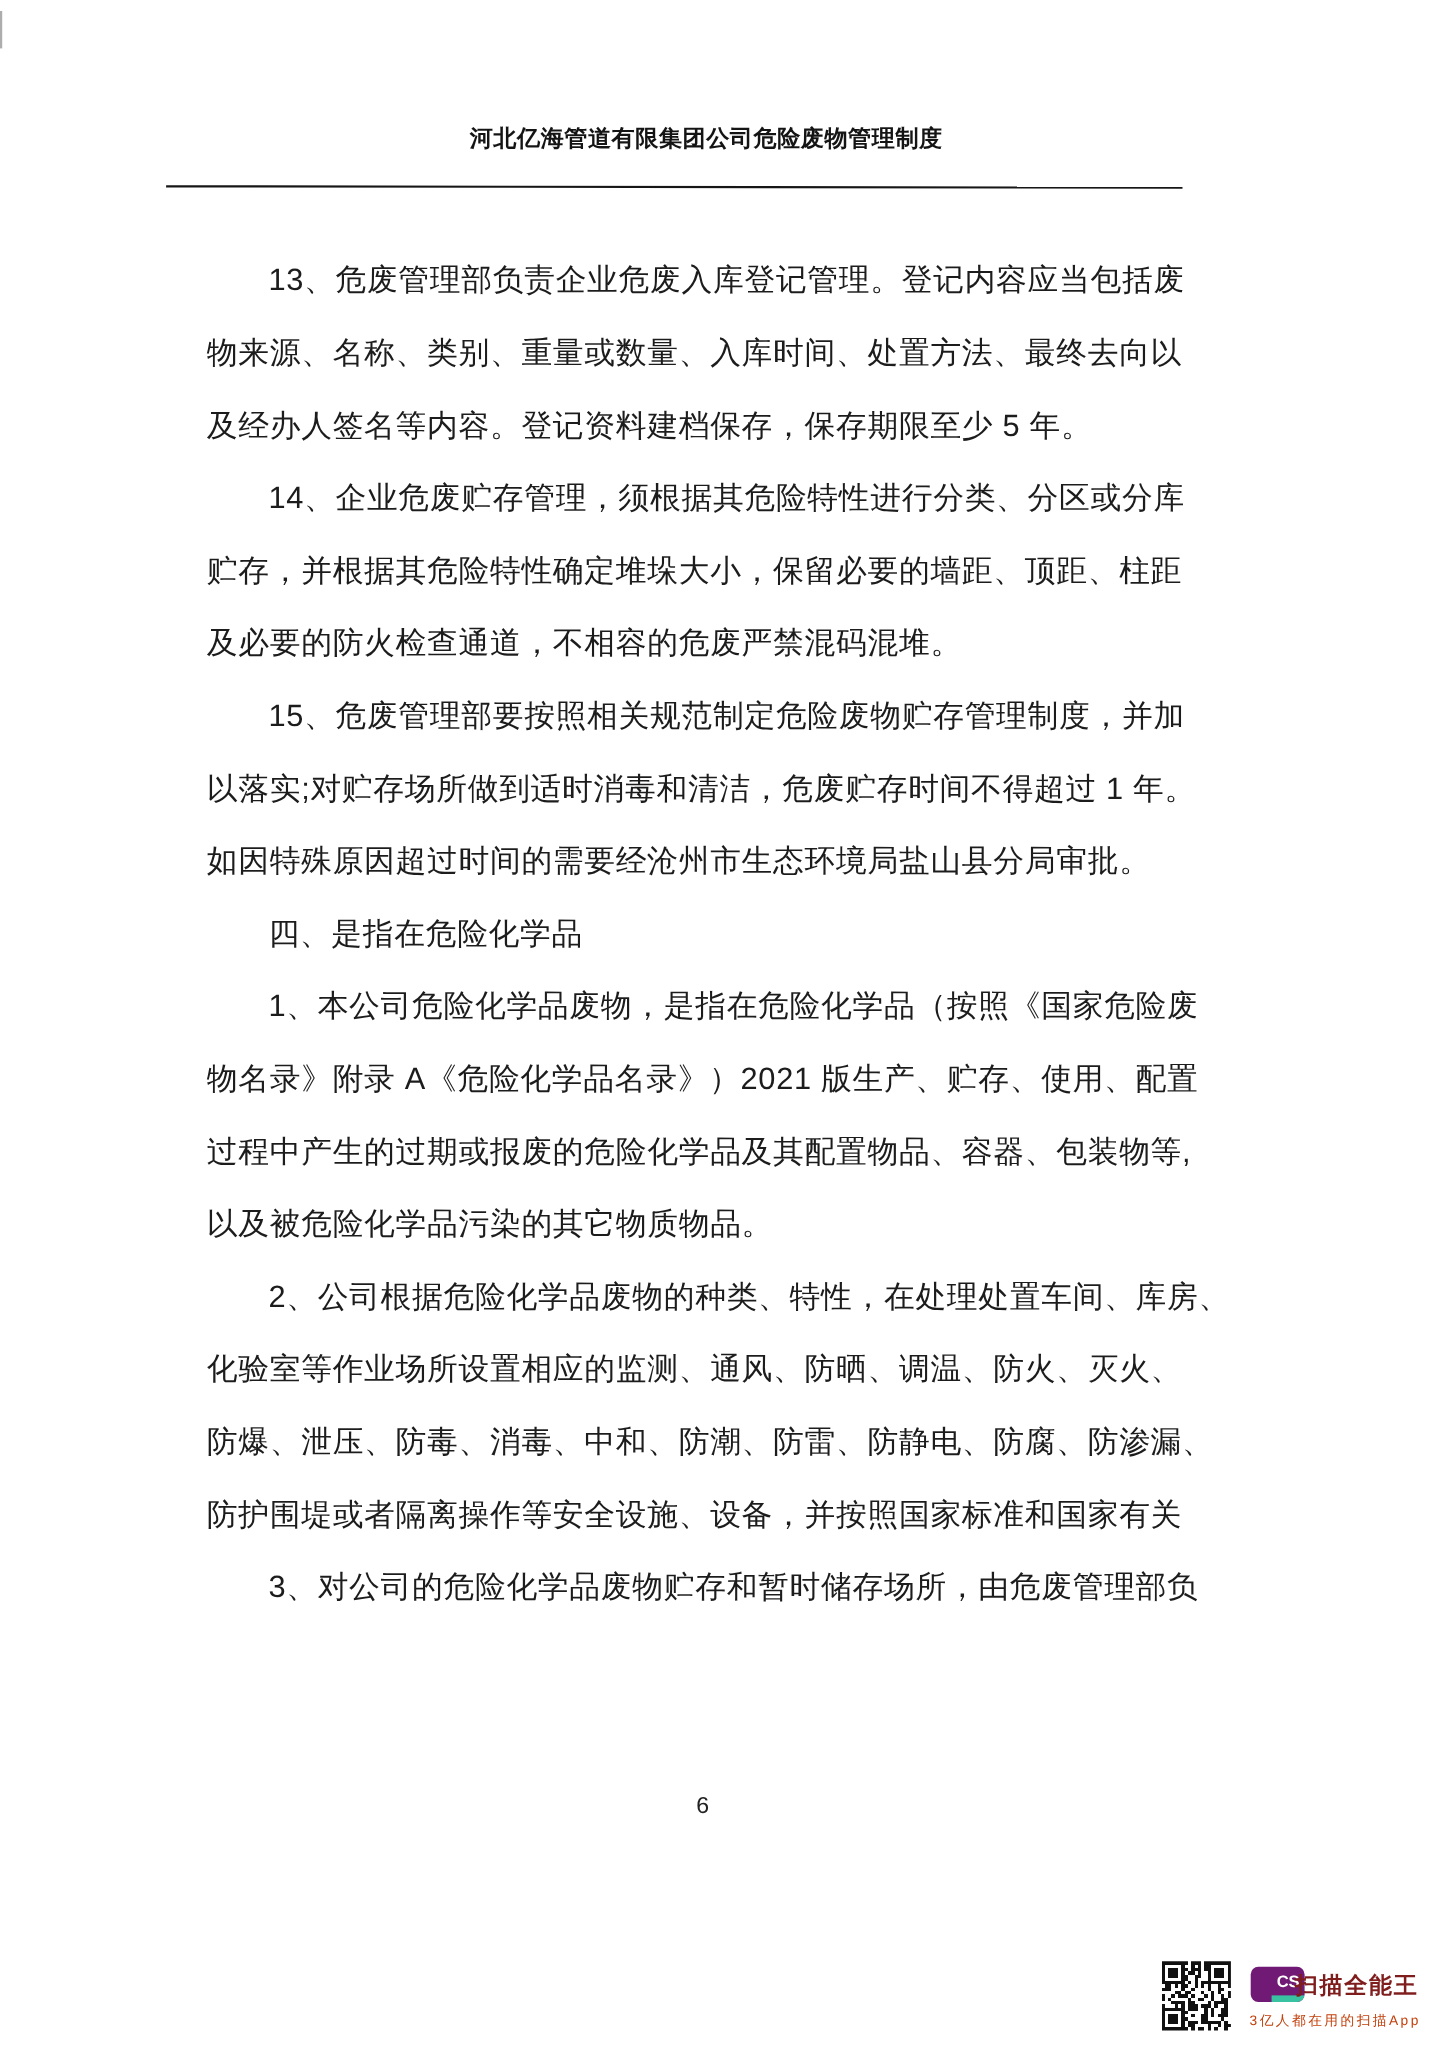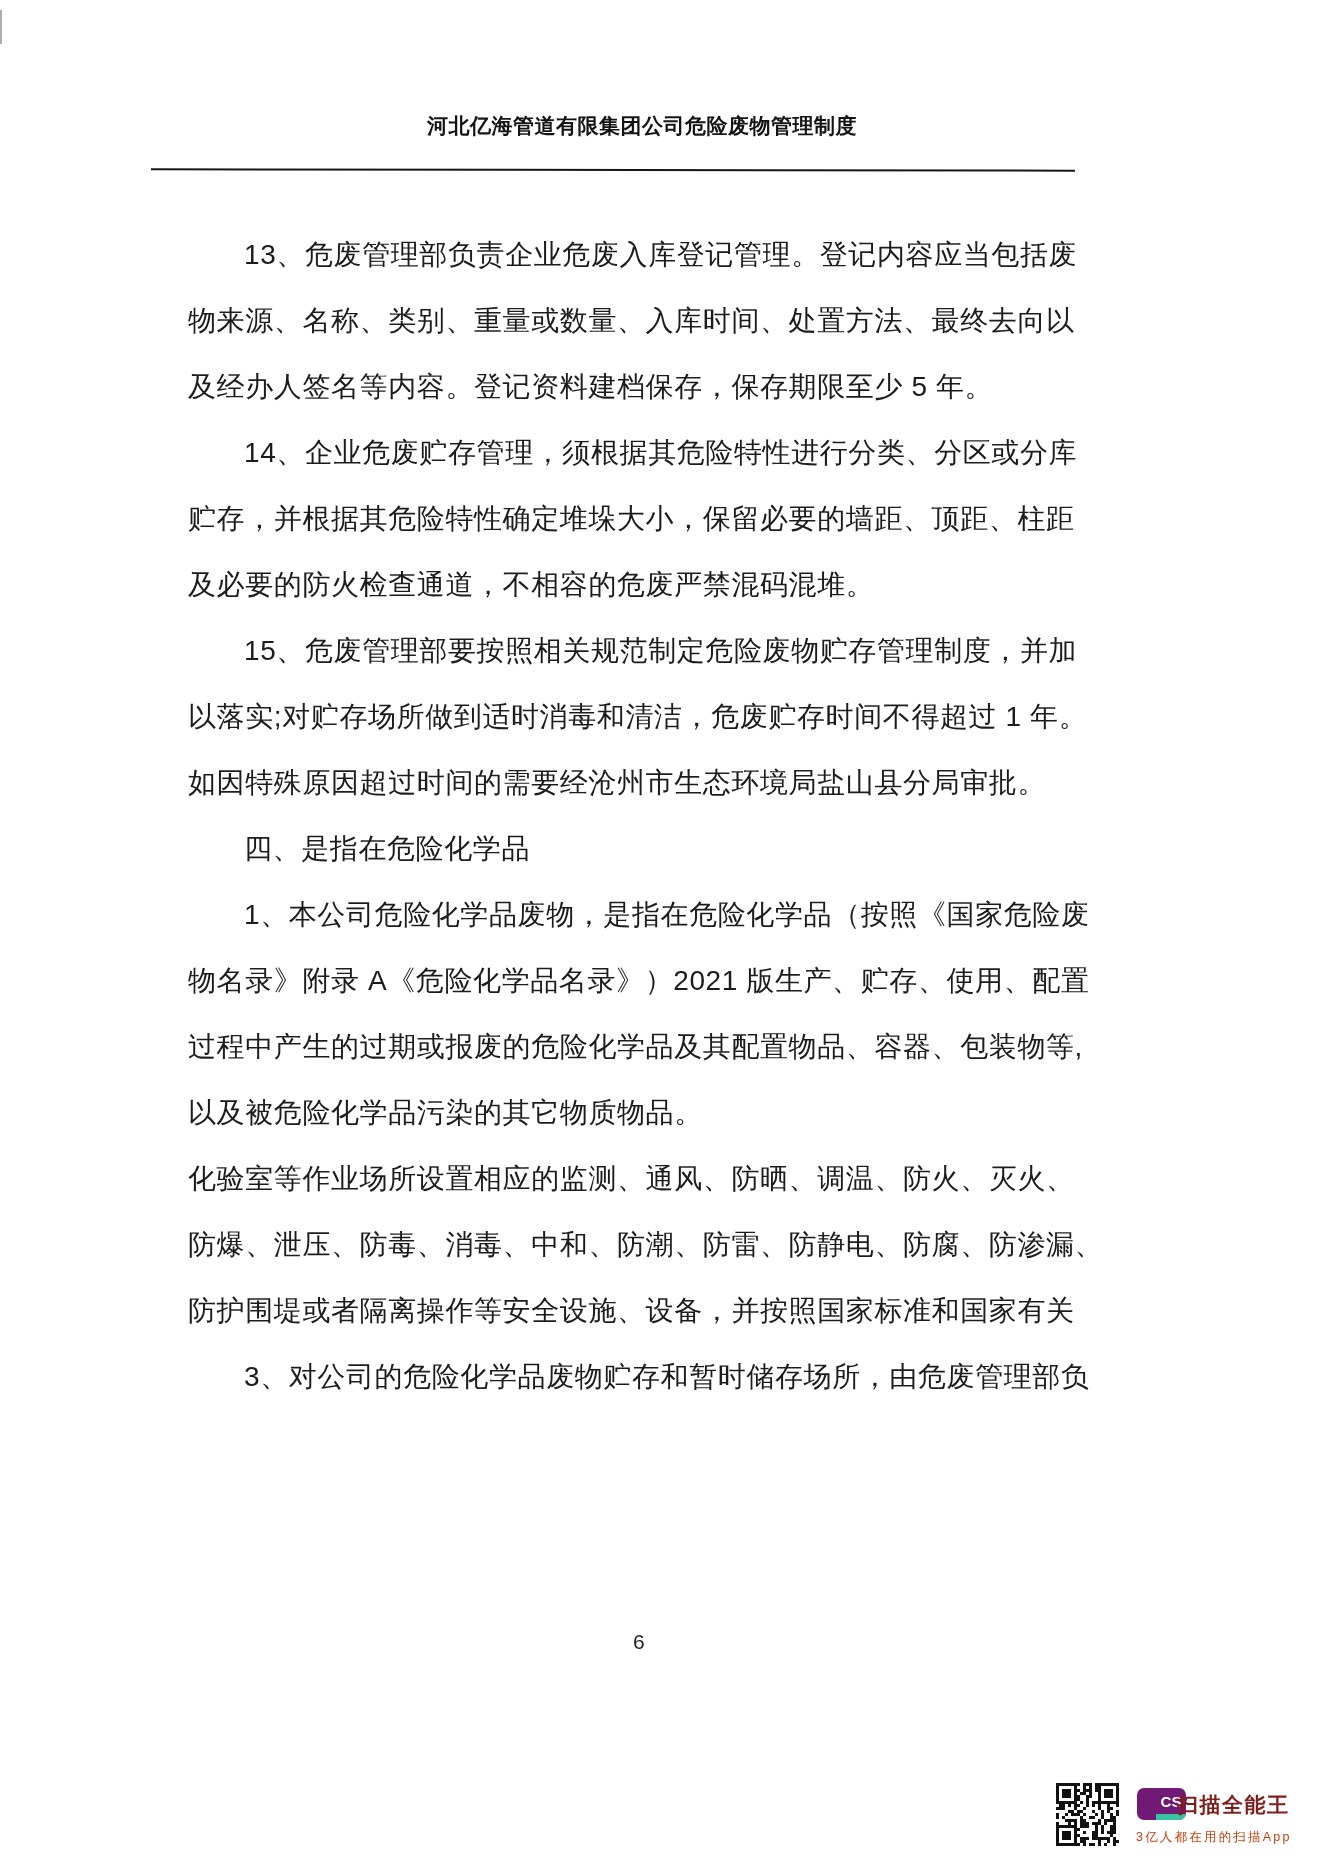--- a/index.html
+++ b/index.html
@@ -82,20 +82,21 @@
     <div class="line">贮存，并根据其危险特性确定堆垛大小，保留必要的墙距、顶距、柱距</div>
     <div class="line">及必要的防火检查通道，不相容的危废严禁混码混堆。</div>
     <div class="line indent">15、危废管理部要按照相关规范制定危险废物贮存管理制度，并加</div>
     <div class="line">以落实;对贮存场所做到适时消毒和清洁，危废贮存时间不得超过 1 年。</div>
     <div class="line">如因特殊原因超过时间的需要经沧州市生态环境局盐山县分局审批。</div>
     <div class="line indent">四、是指在危险化学品</div>
     <div class="line indent">1、本公司危险化学品废物，是指在危险化学品（按照《国家危险废</div>
     <div class="line">物名录》附录 A《危险化学品名录》）2021 版生产、贮存、使用、配置</div>
     <div class="line">过程中产生的过期或报废的危险化学品及其配置物品、容器、包装物等,</div>
     <div class="line">以及被危险化学品污染的其它物质物品。</div>
+    <div class="line indent">2、公司根据危险化学品废物的种类、特性，在处理处置车间、库房、</div>
     <div class="line">化验室等作业场所设置相应的监测、通风、防晒、调温、防火、灭火、</div>
     <div class="line">防爆、泄压、防毒、消毒、中和、防潮、防雷、防静电、防腐、防渗漏、</div>
     <div class="line">防护围堤或者隔离操作等安全设施、设备，并按照国家标准和国家有关</div>
     <div class="line indent">3、对公司的危险化学品废物贮存和暂时储存场所，由危废管理部负</div>
   </div>
 
   <div class="page-number">6</div>
 
   <svg class="qr" viewBox="0 0 21 21" shape-rendering="crispEdges">
       <rect x="0" y="0" width="1" height="1" fill="#111111"></rect>

